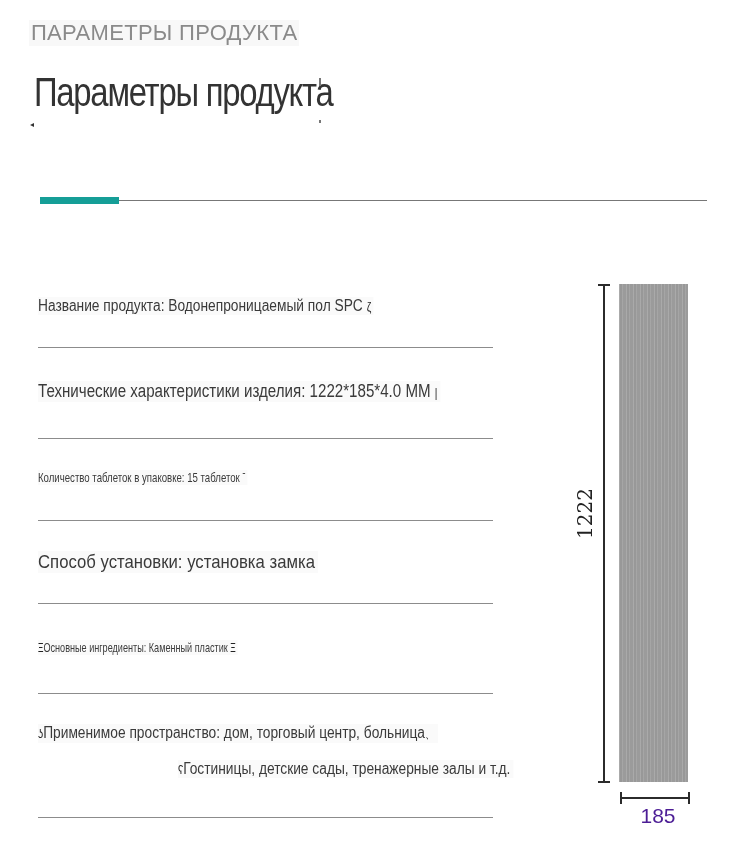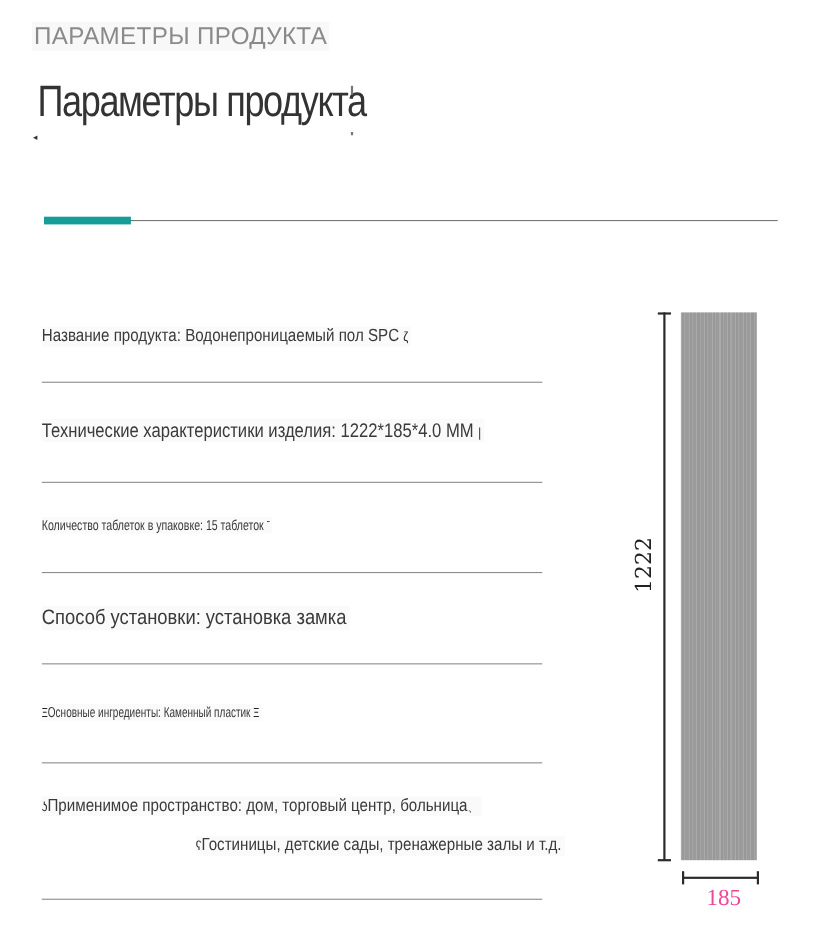--- a/index.html
+++ b/index.html
@@ -54,21 +54,21 @@
   .vlabel {
     position: absolute; left: 560px; top: 502px; width: 50px; text-align: center;
     font-family: "DejaVu Serif", serif; font-size: 20px; color: #222;
     transform: rotate(-90deg); transform-origin: center center;
   }
   .hline { position: absolute; left: 620px; top: 797px; width: 69px; height: 2px; background: #2b2b2b; }
   .hcap-l { position: absolute; left: 620px; top: 792px; width: 2px; height: 12px; background: #2b2b2b; }
   .hcap-r { position: absolute; left: 688px; top: 792px; width: 2px; height: 12px; background: #2b2b2b; }
   .hlabel {
     position: absolute; left: 628px; top: 804px; width: 60px; text-align: center;
-    font-family: Liberation Serif, serif; font-size: 21px; color: #ec4899;
+    font-family: Liberation Sans, sans-serif; font-size: 21px; color: #4c1d95;
   }
 </style>
 </head>
 <body>
 
 <div class="eyebrow">ПАРАМЕТРЫ ПРОДУКТА</div>
 <div class="title">Параметры продукта</div>
 <div class="title-mark-l">◂</div>
 <div class="title-mark-r"></div>
 <div class="title-mark-r2"></div>

